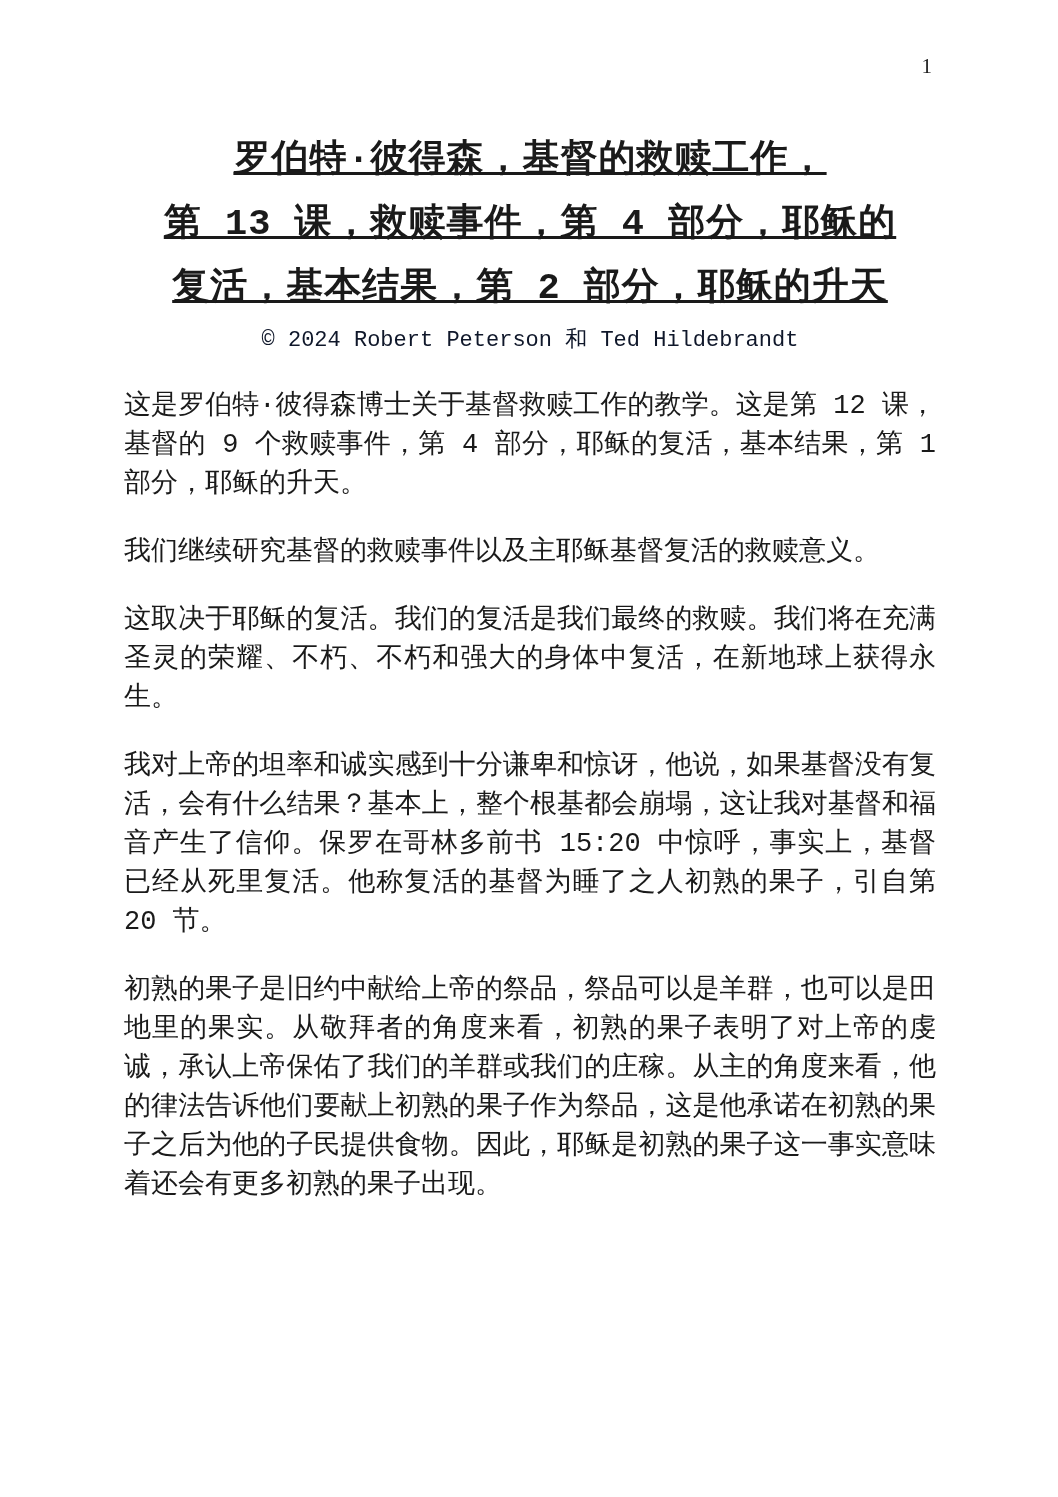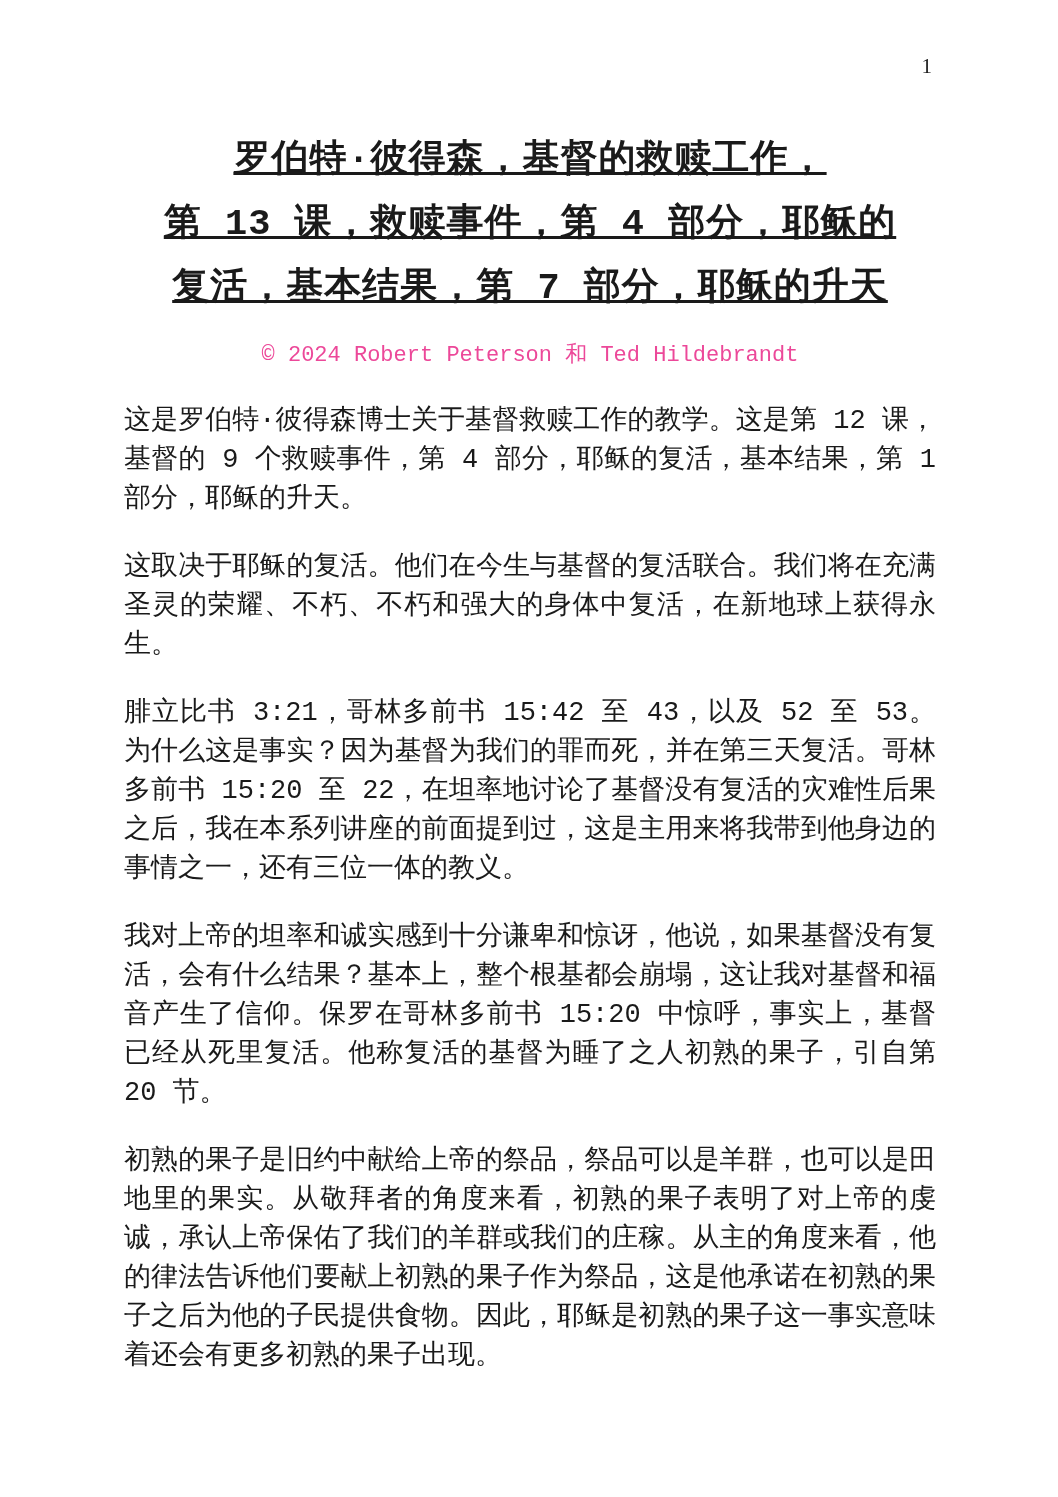--- a/index.html
+++ b/index.html
@@ -37,26 +37,26 @@
     font-weight: 700;
     text-align: center;
     letter-spacing: 1px;
   }
   .doc-title .title-line {
     line-height: 64px;
     white-space: nowrap;
     text-decoration: underline;
   }
   .copyright {
-    margin-top: 16px;
+    margin-top: 1px;
     font-size: 22px;
     line-height: 40px;
     text-align: center;
     font-weight: 400;
-    color: #ec4899;
+    color: #0f172a;
   }
   .body-text {
     margin-top: 26px;
   }
   .body-text p {
     margin: 4px 0 29px 0;
     font-size: 27px;
     line-height: 39px;
     text-align: justify;
     text-justify: inter-ideograph;
@@ -69,27 +69,27 @@
 
 <div class="page">
 
   <div class="page-number">1</div>
 
   <div class="content">
 
     <h1 class="doc-title">
       <div class="title-line">罗伯特·彼得森，基督的救赎工作，</div>
       <div class="title-line">第 13 课，救赎事件，第 4 部分，耶稣的</div>
-      <div class="title-line">复活，基本结果，第 7 部分，耶稣的升天</div>
+      <div class="title-line">复活，基本结果，第 2 部分，耶稣的升天</div>
     </h1>
 
     <div class="copyright">© 2024 Robert Peterson 和 Ted Hildebrandt</div>
 
     <div class="body-text">
       <p>这是罗伯特·彼得森博士关于基督救赎工作的教学。这是第 12 课，基督的 9 个救赎事件，第 4 部分，耶稣的复活，基本结果，第 1 部分，耶稣的升天。</p>
-      <p>这取决于耶稣的复活。他们在今生与基督的复活联合。我们将在充满圣灵的荣耀、不朽、不朽和强大的身体中复活，在新地球上获得永生。</p>
-      <p>腓立比书 3:21，哥林多前书 15:42 至 43，以及 52 至 53。为什么这是事实？因为基督为我们的罪而死，并在第三天复活。哥林多前书 15:20 至 22，在坦率地讨论了基督没有复活的灾难性后果之后，我在本系列讲座的前面提到过，这是主用来将我带到他身边的事情之一，还有三位一体的教义。</p>
+      <p>我们继续研究基督的救赎事件以及主耶稣基督复活的救赎意义。</p>
+      <p>这取决于耶稣的复活。我们的复活是我们最终的救赎。我们将在充满圣灵的荣耀、不朽、不朽和强大的身体中复活，在新地球上获得永生。</p>
       <p>我对上帝的坦率和诚实感到十分谦卑和惊讶，他说，如果基督没有复活，会有什么结果？基本上，整个根基都会崩塌，这让我对基督和福音产生了信仰。保罗在哥林多前书 15:20 中惊呼，事实上，基督已经从死里复活。他称复活的基督为睡了之人初熟的果子，引自第 20 节。</p>
       <p>初熟的果子是旧约中献给上帝的祭品，祭品可以是羊群，也可以是田地里的果实。从敬拜者的角度来看，初熟的果子表明了对上帝的虔诚，承认上帝保佑了我们的羊群或我们的庄稼。从主的角度来看，他的律法告诉他们要献上初熟的果子作为祭品，这是他承诺在初熟的果子之后为他的子民提供食物。因此，耶稣是初熟的果子这一事实意味着还会有更多初熟的果子出现。</p>
     </div>
 
   </div>
 </div>
 
 </body></html>

